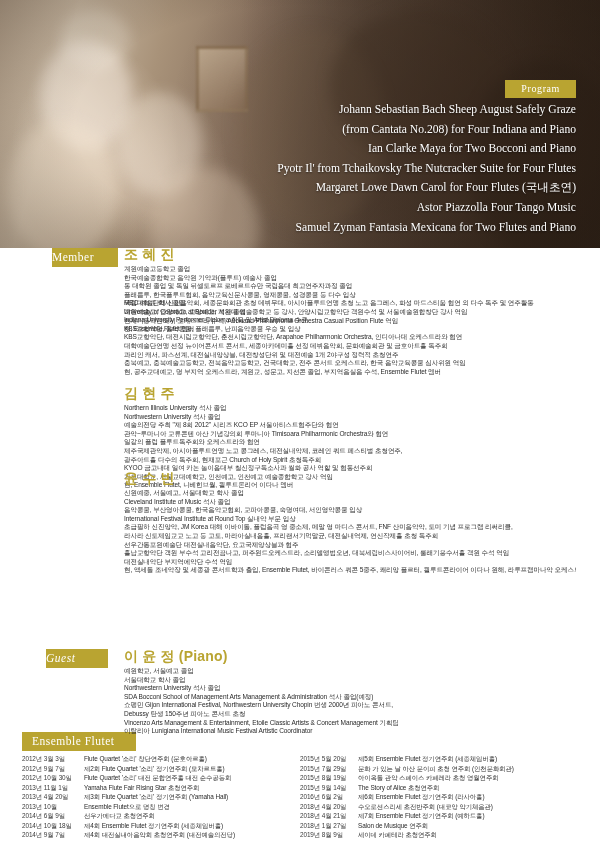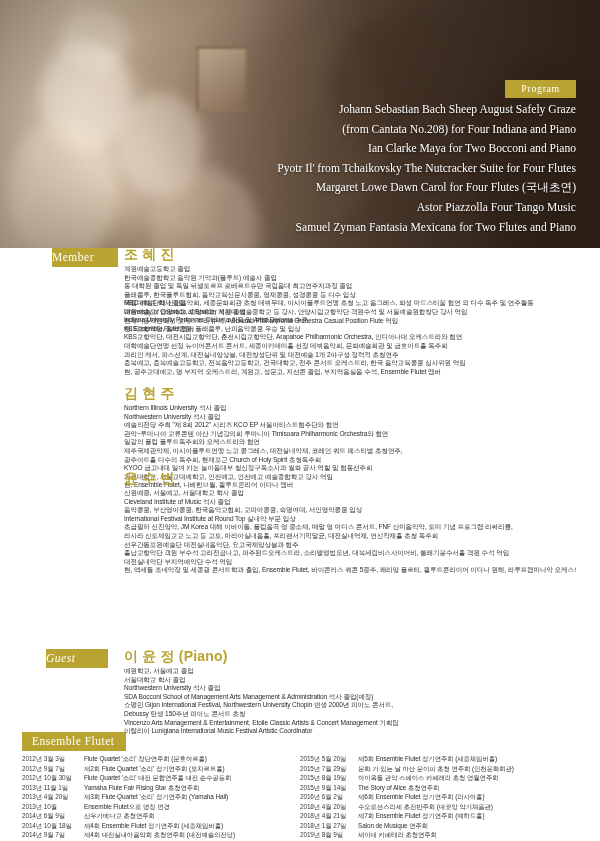--- a/index.html
+++ b/index.html
@@ -95,21 +95,21 @@
     background: #b9a431;
     color: #ffffff;
     font-family: "Liberation Serif", serif;
     font-size: 11.5px;
     letter-spacing: 0.5px;
     text-align: left;
     padding: 3px 0 4px 0;
   }
   #tag-member    { left: 52px; top: 248px;  width: 66px; }
   #tag-guest     { left: 46px; top: 649px;  width: 62px; font-style: italic; }
-  #tag-ensemble  { left: 22px; top: 732px;  width: 104px; text-align: left; padding-left: 10px; }
+  #tag-ensemble  { left: 22px; top: 732px;  width: 114px; text-align: left; padding-left: 10px; }
 
   
   .member-col {
     position: absolute;
     left: 124px;
     width: 452px;
   }
   .m-name {
     color: #b9a431;
     font-size: 14px;

